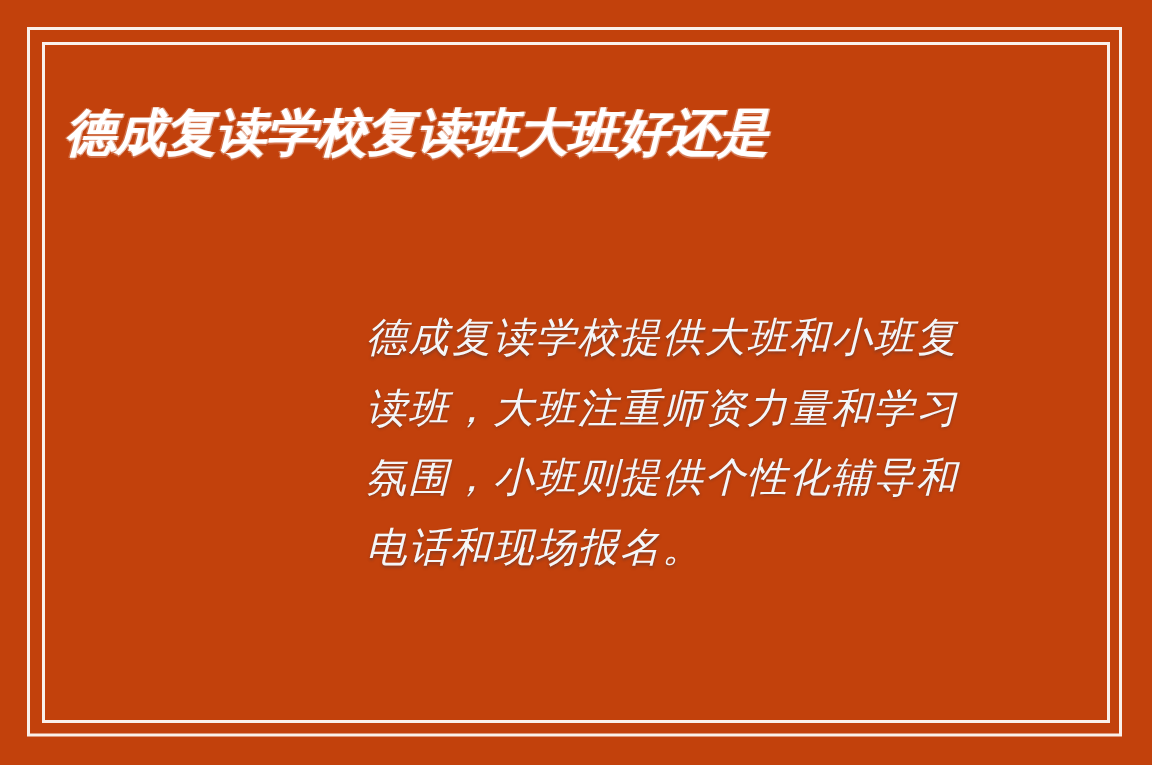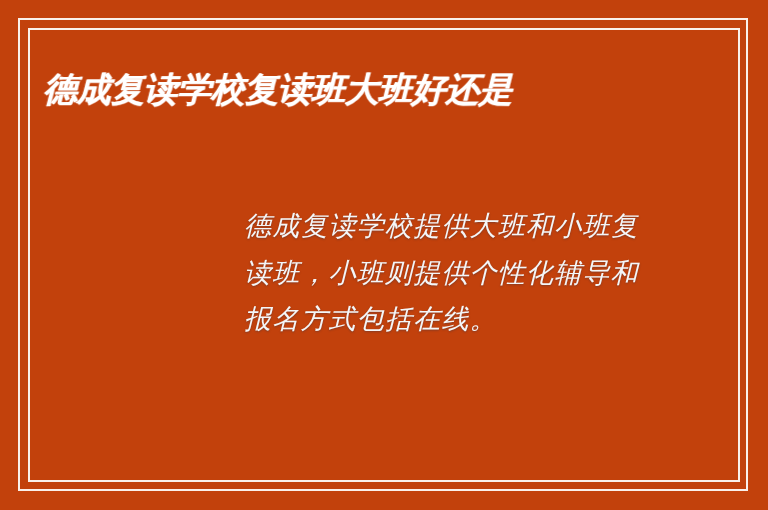--- a/index.html
+++ b/index.html
@@ -92,17 +92,18 @@
 
   <div class="frame-outer"></div>
   <div class="frame-inner"></div>
 
   <div class="headline">
     <span class="headline-line">德成复读学校复读班大班好还是</span>
   </div>
 
   <div class="body-block">
     <span class="body-line">德成复读学校提供大班和小班复</span>
-    <span class="body-line">读班，小班则提供个性化辅导和</span>
-    <span class="body-line">报名方式包括在线。</span>
+    <span class="body-line">读班，大班注重师资力量和学习</span>
+    <span class="body-line">氛围，小班则提供个性化辅导和</span>
+    <span class="body-line">电话和现场报名。</span>
   </div>
 
 </div>
 
 </body></html>

